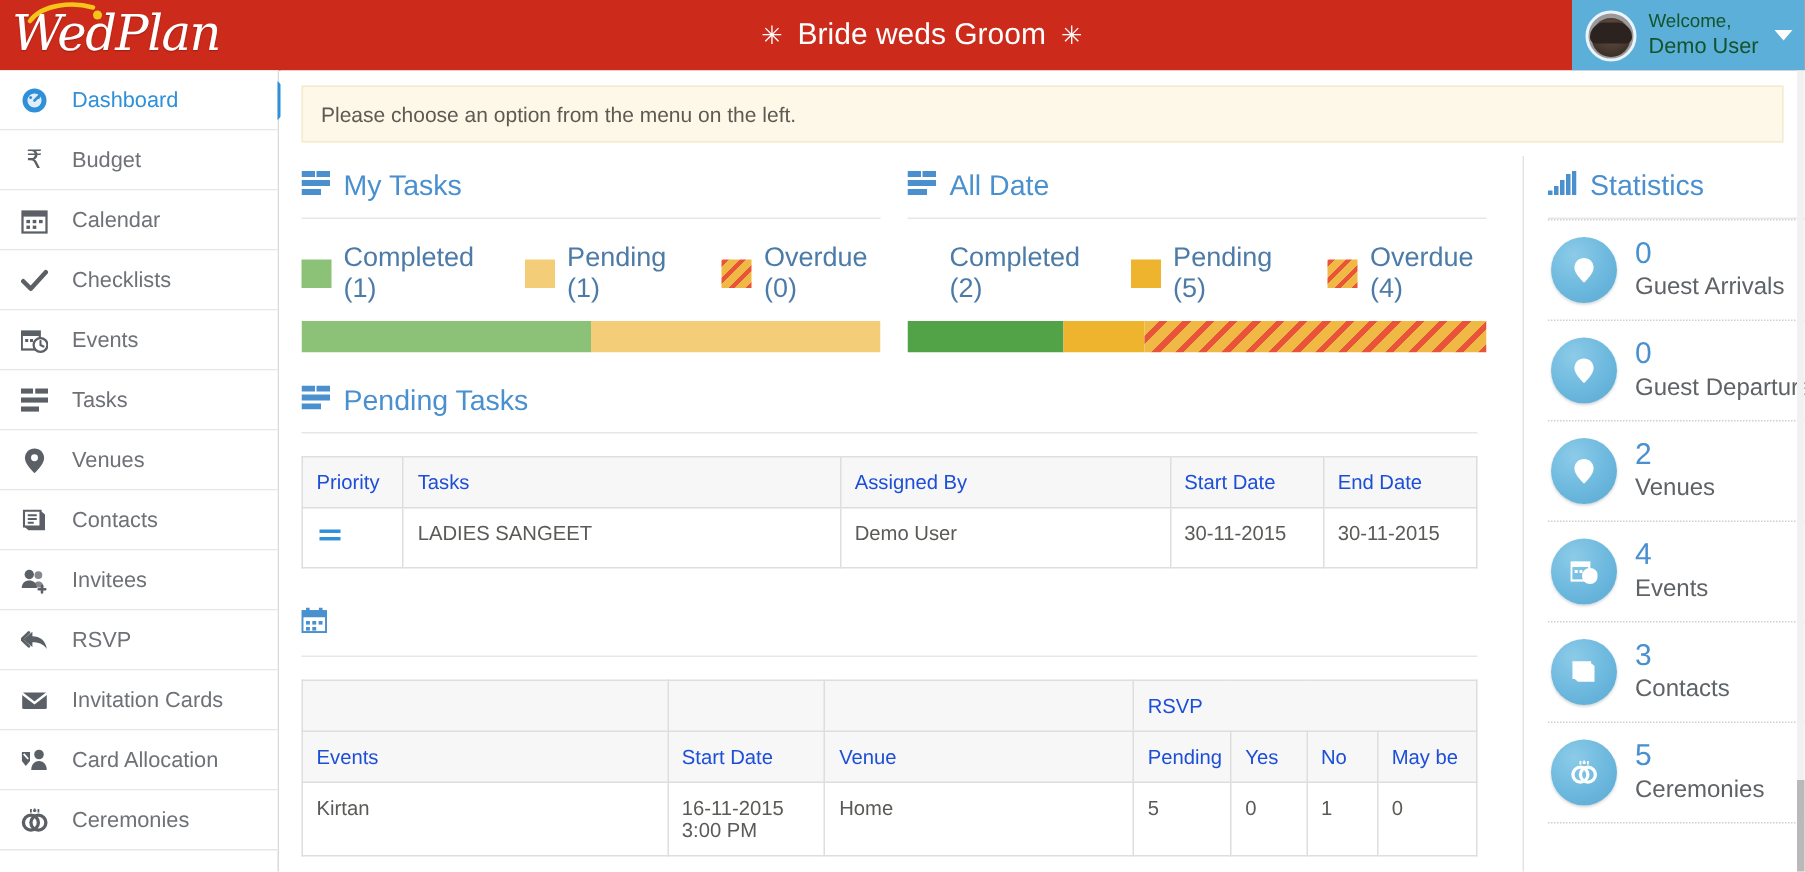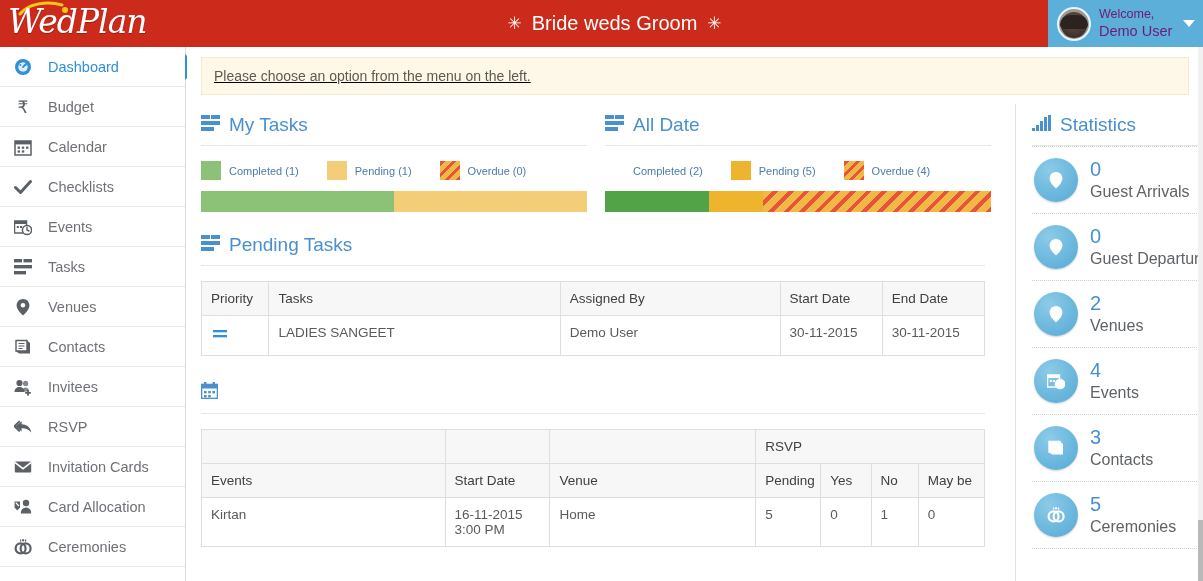--- a/index.html
+++ b/index.html
@@ -68,21 +68,21 @@
     width: 26px; height: 26px; border-radius: 50%;
     background: radial-gradient(circle at 50% 35%, #6b5347 0%, #4a3a31 55%, #2e2522 100%);
   }
   .avatar .hair {
     position: absolute; left: 50%; top: 20%;
     transform: translateX(-50%);
     width: 28px; height: 14px;
     border-radius: 14px 14px 6px 6px;
     background: #2c2320;
   }
-  .welcome-wrap { line-height: 1.25; color: #701a75; flex: 1 1 auto; }
+  .welcome-wrap { line-height: 1.25; color: #14532d; flex: 1 1 auto; }
   .welcome-small { font-size: 12.5px; }
   .welcome-name { font-size: 14.5px; }
   .caret-down {
     width: 0; height: 0;
     border-left: 6px solid transparent;
     border-right: 6px solid transparent;
     border-top: 7px solid #ffffff;
     flex: 0 0 12px;
   }
 
@@ -118,21 +118,20 @@
     border-top: 13px solid transparent;
     border-bottom: 13px solid transparent;
     border-left: 13px solid #2f8fd8;
   }
 
   
   .main {
     position: absolute; left: 187px; top: 47px;
     width: 1016px; height: 534px;
     background: #ffffff;
-    text-decoration: underline;
   }
   .alert {
     margin: 10px 14px 0 14px;
     background: #fdf8e7;
     border: 1px solid #f3ead0;
     color: #5d5a52;
     font-size: 14px;
     padding: 10px 12px;
   }
   .content {
@@ -158,21 +157,21 @@
     border-bottom: 1px solid #e7e7e7;
     margin-top: 9px;
   }
 
   .tasks-row { display: flex; gap: 18px; }
   .task-panel { width: 386px; flex: 0 0 386px; }
   .legend {
     display: flex; align-items: center;
     gap: 9px;
     margin-top: 15px;
-    font-size: 11px;
+    font-size: 18px;
     color: #4c7ba8;
   }
   .legend .grp { display: flex; align-items: center; gap: 8px; }
   .legend .grp + .grp { margin-left: 19px; }
   .swatch { width: 20px; height: 19px; flex: 0 0 20px; }
   .sw-stripe {
     background-image: repeating-linear-gradient(
       -45deg, #e9533a 0 3px, #f0b844 3px 8px);
   }
   .pbar {
@@ -197,21 +196,21 @@
   table.grid th, table.grid td {
     border: 1px solid #dedede;
     padding: 9px 9px;
     text-align: left;
     color: #5a5a57;
     font-weight: normal;
     vertical-align: top;
   }
   table.grid th {
     background: #f7f7f7;
-    color: #404040;
+    color: #1d4ed8;
   }
   table.grid td { background: #ffffff; }
   .prio-cell { text-align: center; }
   .prio-icon { display: inline-block; color: #2f8fd8; }
   .nowrap-date { white-space: pre-line; }
   .blank-th { background: #f7f7f7; }
   .rsvp-th { text-align: center; }
   td.numcell, th.numcell { text-align: left; }
 
   

